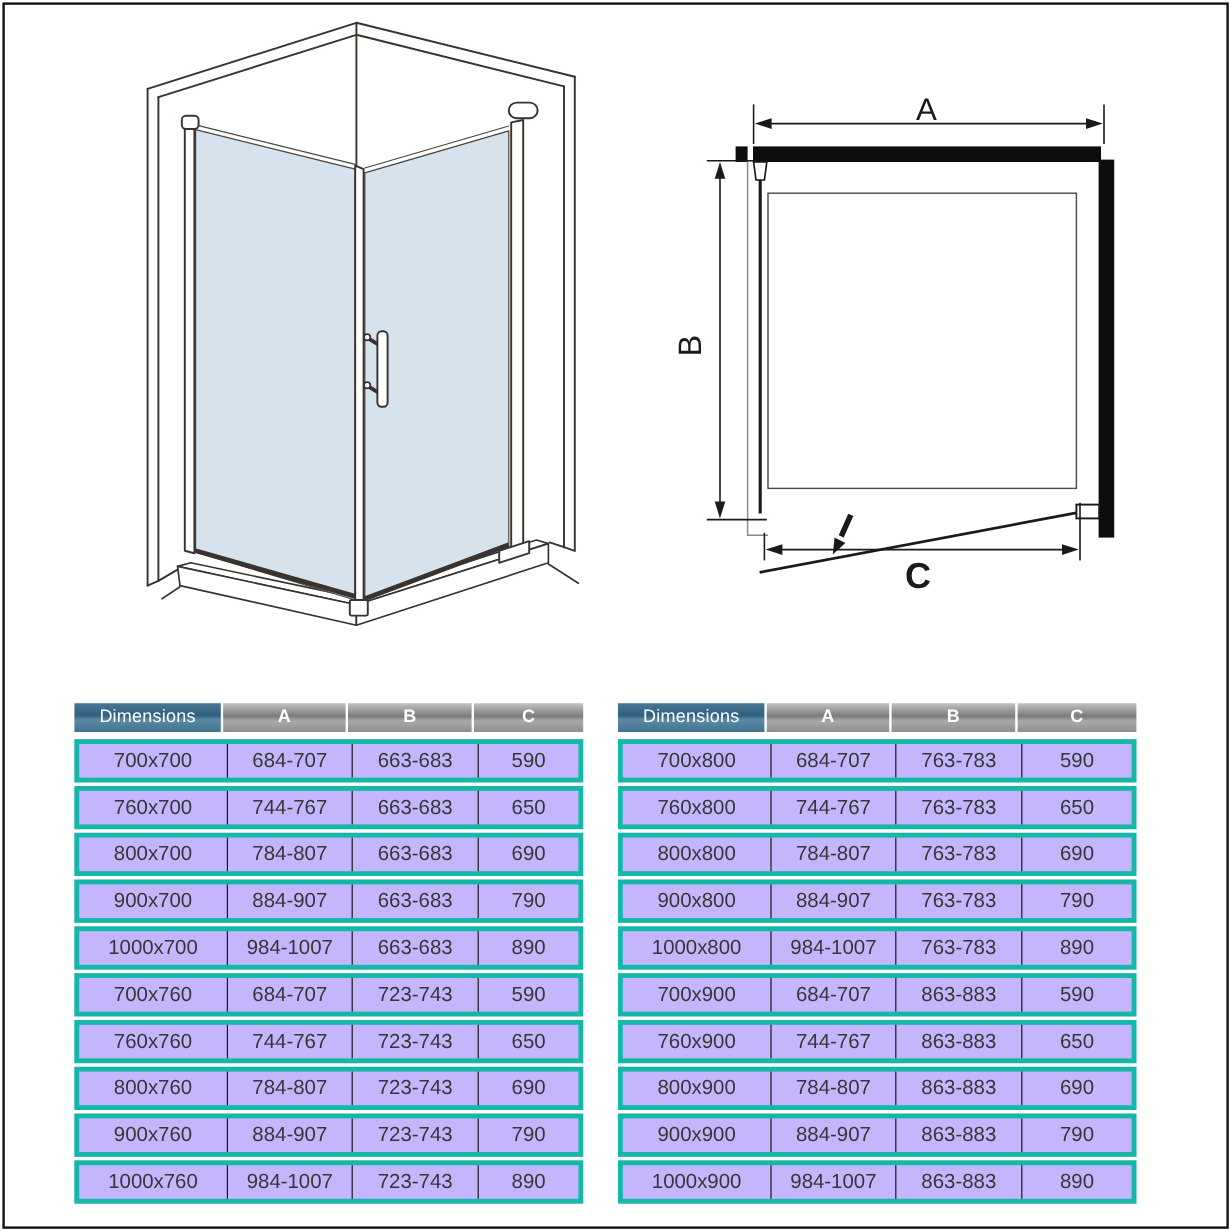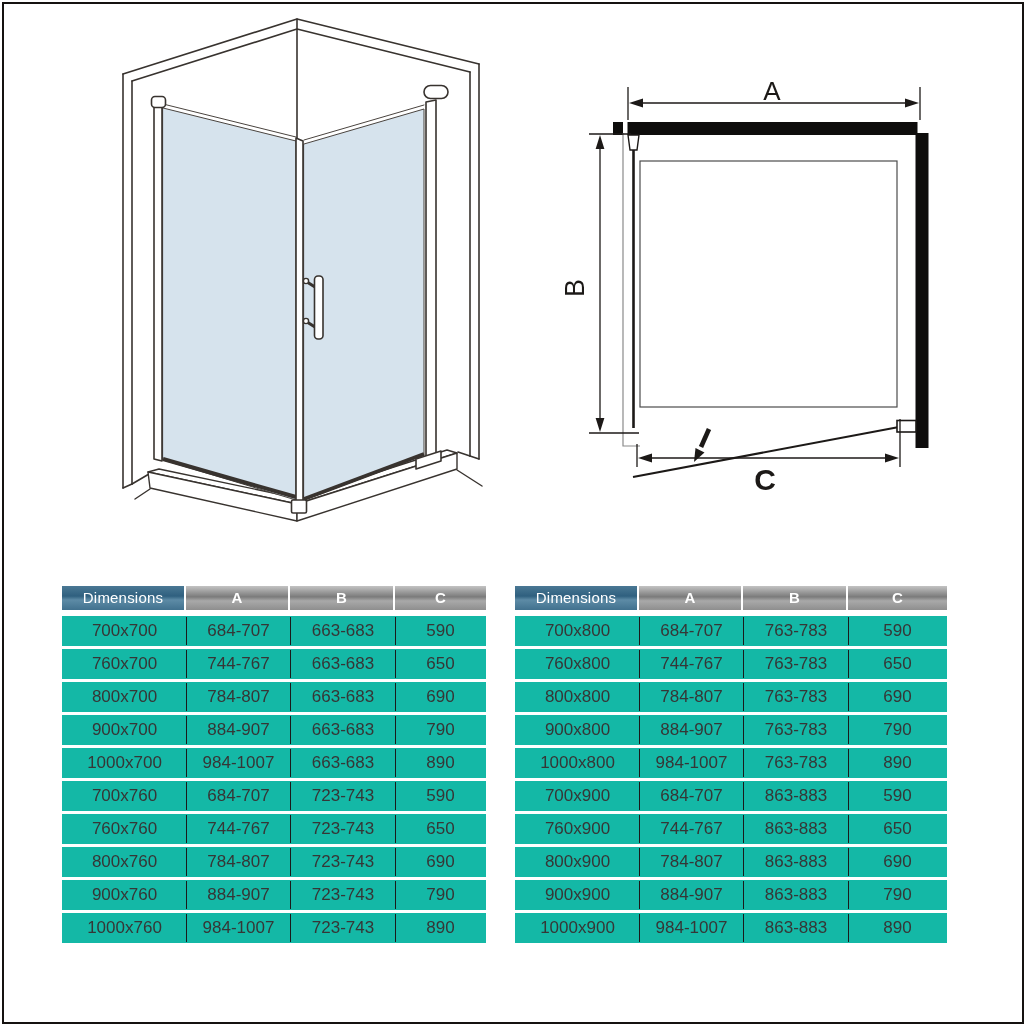--- a/index.html
+++ b/index.html
@@ -18,22 +18,22 @@
   }
   .dim-table .thead .hcell:last-child{margin-right:0;}
   .hcell.blue{
     background:linear-gradient(180deg,#4a7894 0%,#2f607f 42%,#5d8ba6 58%,#41718e 100%);
   }
   .hcell.gray{
     background:linear-gradient(180deg,#c3c3c3 0%,#7b7b7b 45%,#a9a9a9 62%,#8e8e8e 100%);
     font-weight:bold;font-size:16px;
   }
   .trow{
-    display:grid;height:28px;border:1px solid #14b8a6;margin-bottom:3px;
-    background:#14b8a6;
+    display:grid;height:28px;border:4px solid #14b8a6;margin-bottom:3px;
+    background:#c4b5fd;
   }
   .tcell{
     border-right:1px solid #1a1a1a;text-align:center;line-height:28px;
     font-size:17px;color:#363636;overflow:hidden;
   }
   .tcell:last-child{border-right:none;}
   .cols, .dim-table .thead, .trow{grid-template-columns:124px 104px 105px 1fr;}
 </style>
 </head>
 <body>

